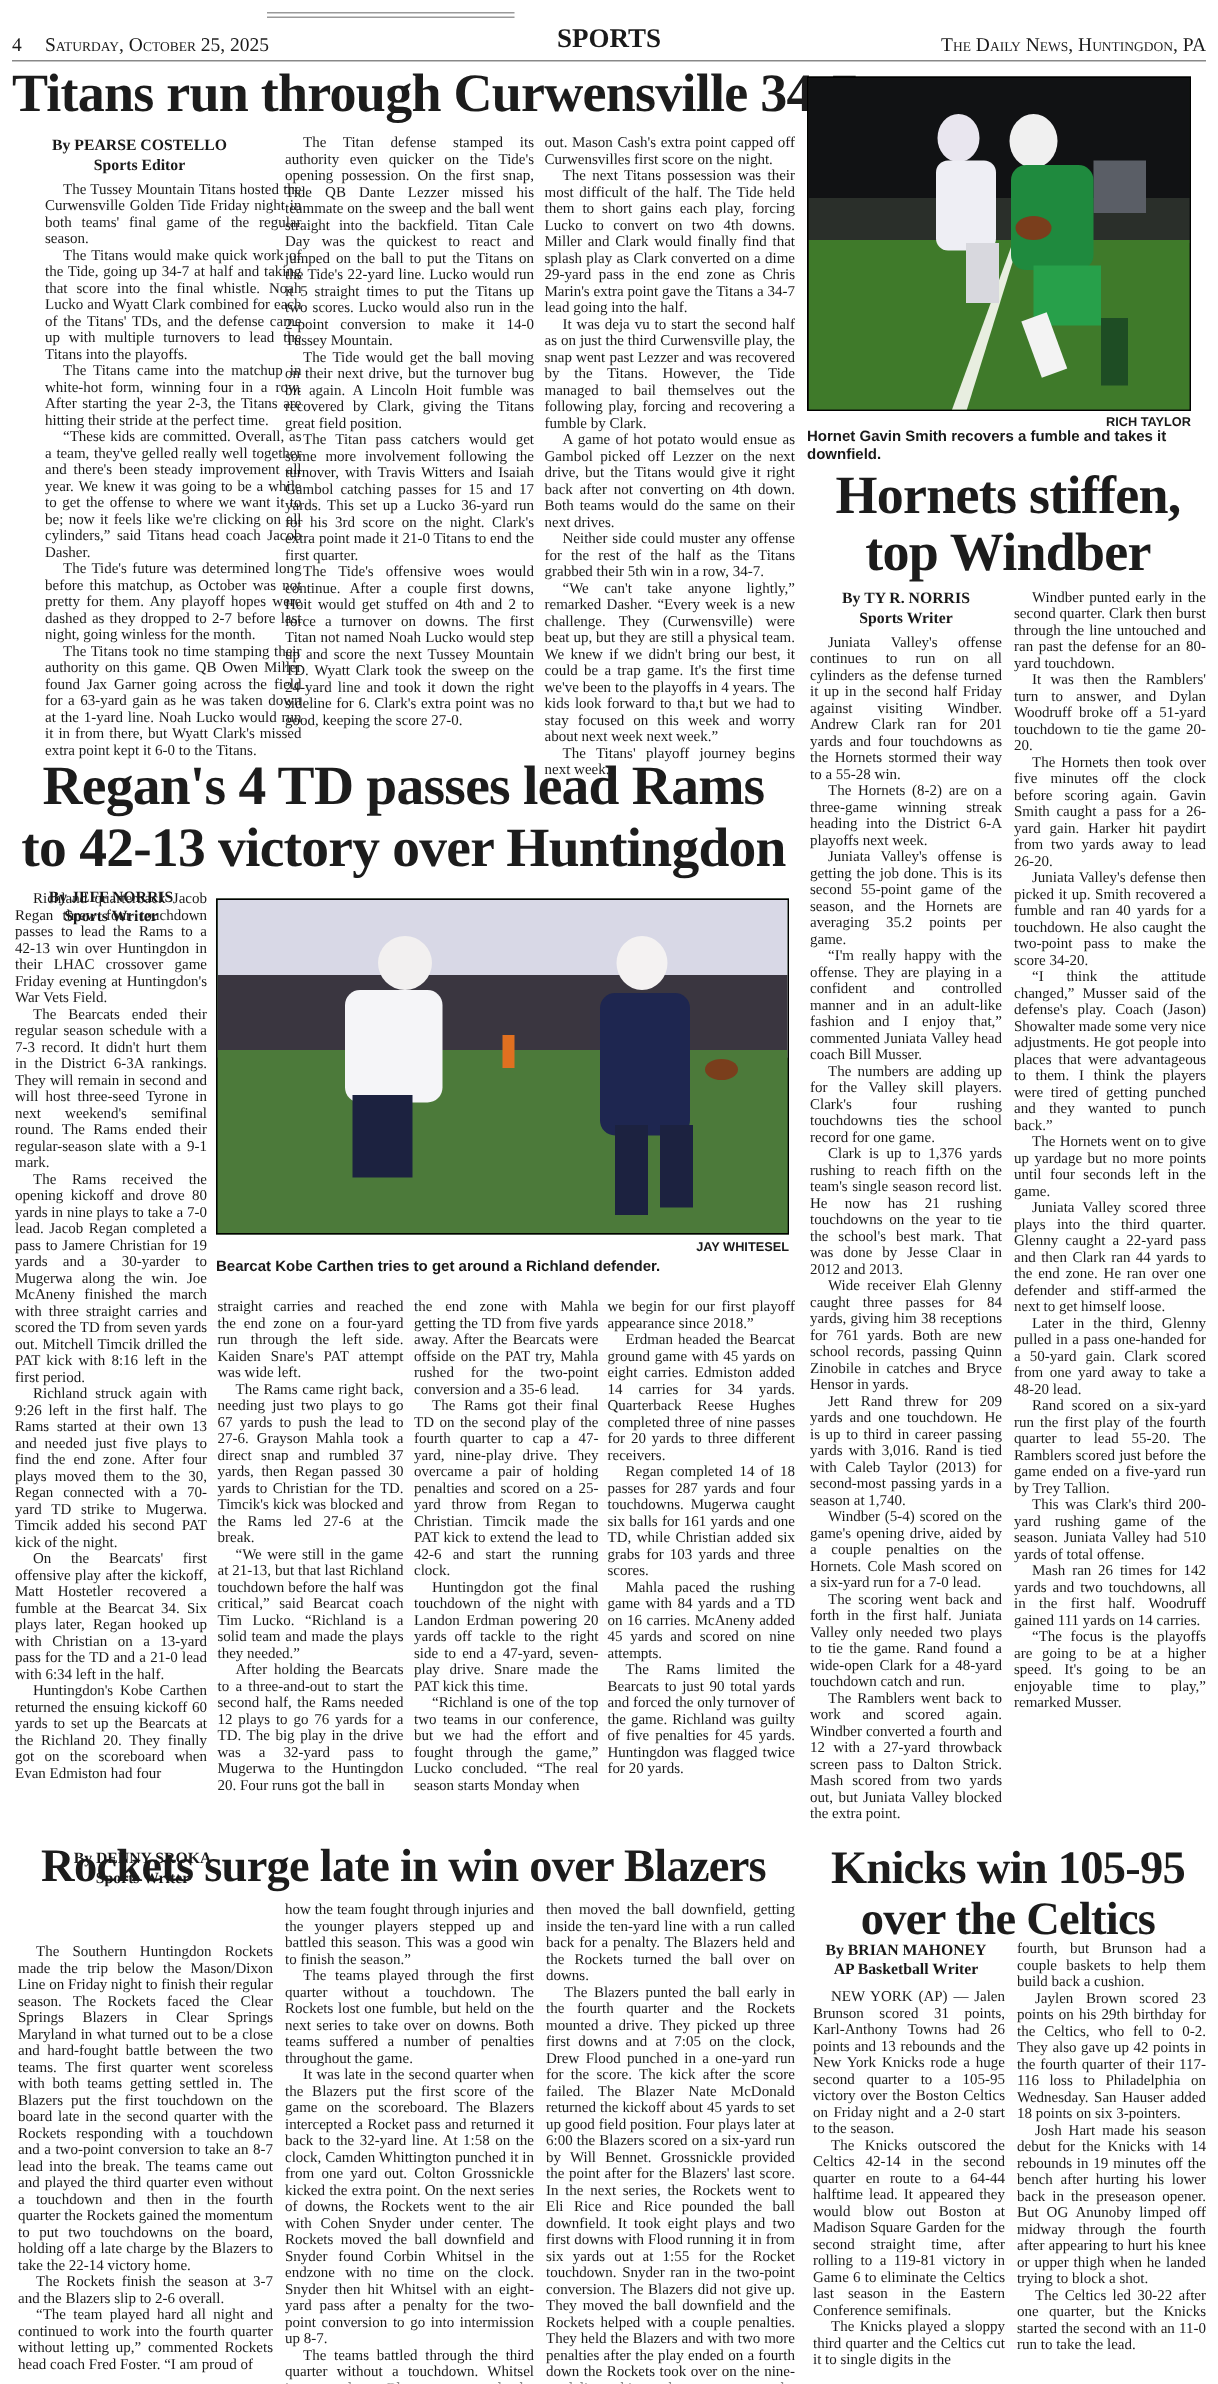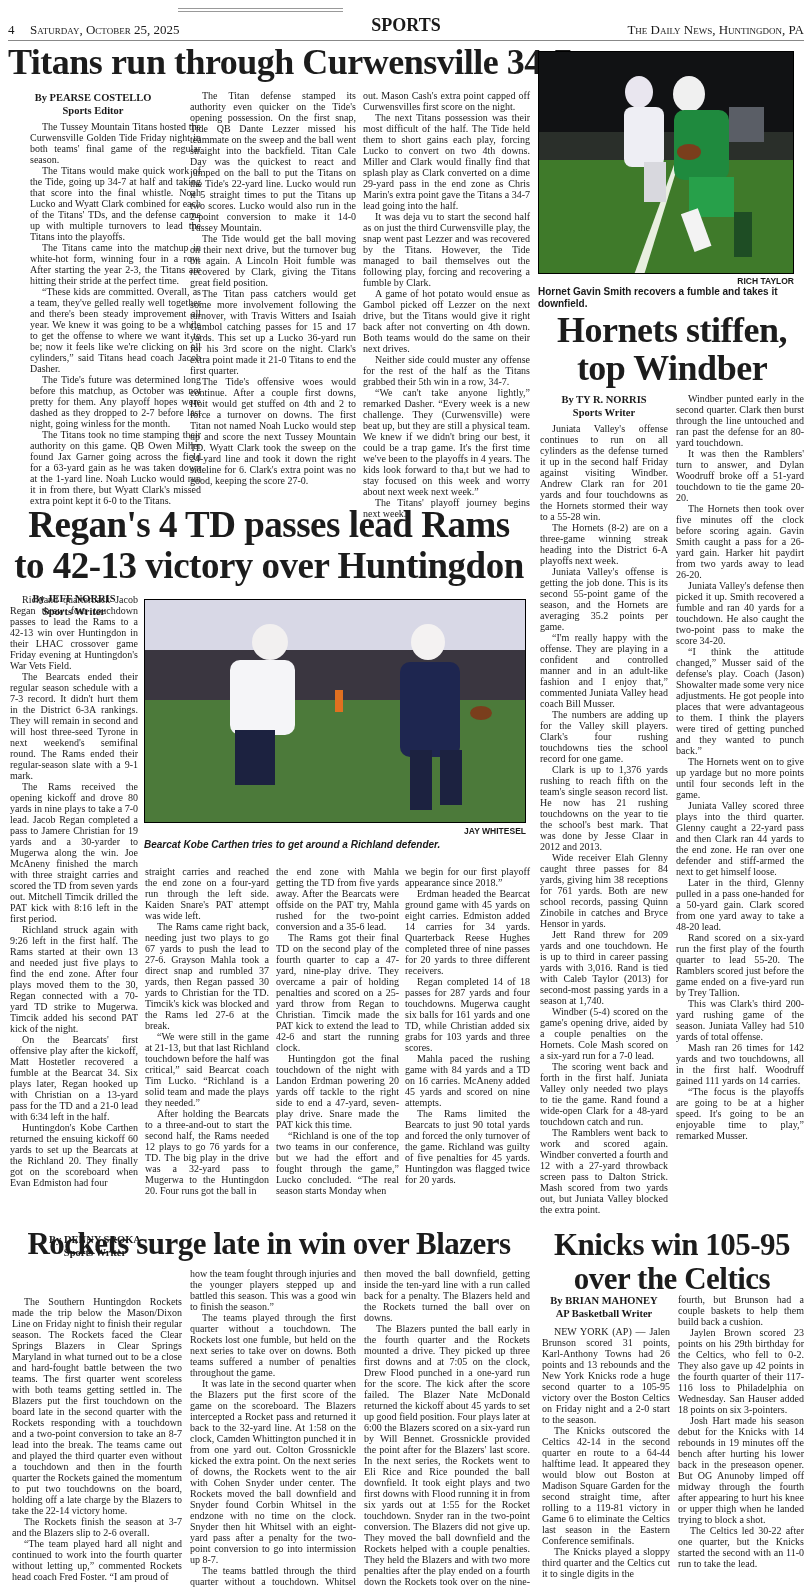--- a/index.html
+++ b/index.html
@@ -149,21 +149,21 @@
       <rect x="85" y="60" width="65" height="75" rx="10" fill="#f5f5f8"></rect>
       <rect x="90" y="130" width="40" height="55" fill="#1c2240"></rect>
       <ellipse cx="283" cy="42" rx="17" ry="18" fill="#f4f2f2"></ellipse>
       <rect x="255" y="62" width="60" height="95" rx="10" fill="#1e2650"></rect>
       <rect x="265" y="150" width="22" height="60" fill="#1c2240"></rect>
       <rect x="295" y="150" width="22" height="55" fill="#1c2240"></rect>
       <ellipse cx="336" cy="113" rx="11" ry="7" fill="#7a3e1c"></ellipse>
     </svg>
   </div>
   <div class="credit" style="left:144px;top:826px;width:382px;">JAY WHITESEL</div>
-  <div class="caption" style="left:144px;top:839px;width:382px;font-style:italic;">Bearcat Kobe Carthen tries to get around a Richland defender.</div>
+  <div class="caption" style="left:144px;top:839px;width:382px;">Bearcat Kobe Carthen tries to get around a Richland defender.</div>
 
   <div class="abs col" style="left:145px;top:866px;width:124px;">
     <div>straight carries and reached the end zone on a four-yard run through the left side. Kaiden Snare's PAT attempt was wide left.</div>
     <p>The Rams came right back, needing just two plays to go 67 yards to push the lead to 27-6. Grayson Mahla took a direct snap and rumbled 37 yards, then Regan passed 30 yards to Christian for the TD. Timcik's kick was blocked and the Rams led 27-6 at the break.</p>
     <p>“We were still in the game at 21-13, but that last Richland touchdown before the half was critical,” said Bearcat coach Tim Lucko. “Richland is a solid team and made the plays they needed.”</p>
     <p>After holding the Bearcats to a three-and-out to start the second half, the Rams needed 12 plays to go 76 yards for a TD. The big play in the drive was a 32-yard pass to Mugerwa to the Huntingdon 20. Four runs got the ball in</p>
   </div>
   <div class="abs col" style="left:276px;top:866px;width:123px;">
     <div>the end zone with Mahla getting the TD from five yards away. After the Bearcats were offside on the PAT try, Mahla rushed for the two-point conversion and a 35-6 lead.</div>
     <p>The Rams got their final TD on the second play of the fourth quarter to cap a 47-yard, nine-play drive. They overcame a pair of holding penalties and scored on a 25-yard throw from Regan to Christian. Timcik made the PAT kick to extend the lead to 42-6 and start the running clock.</p>

